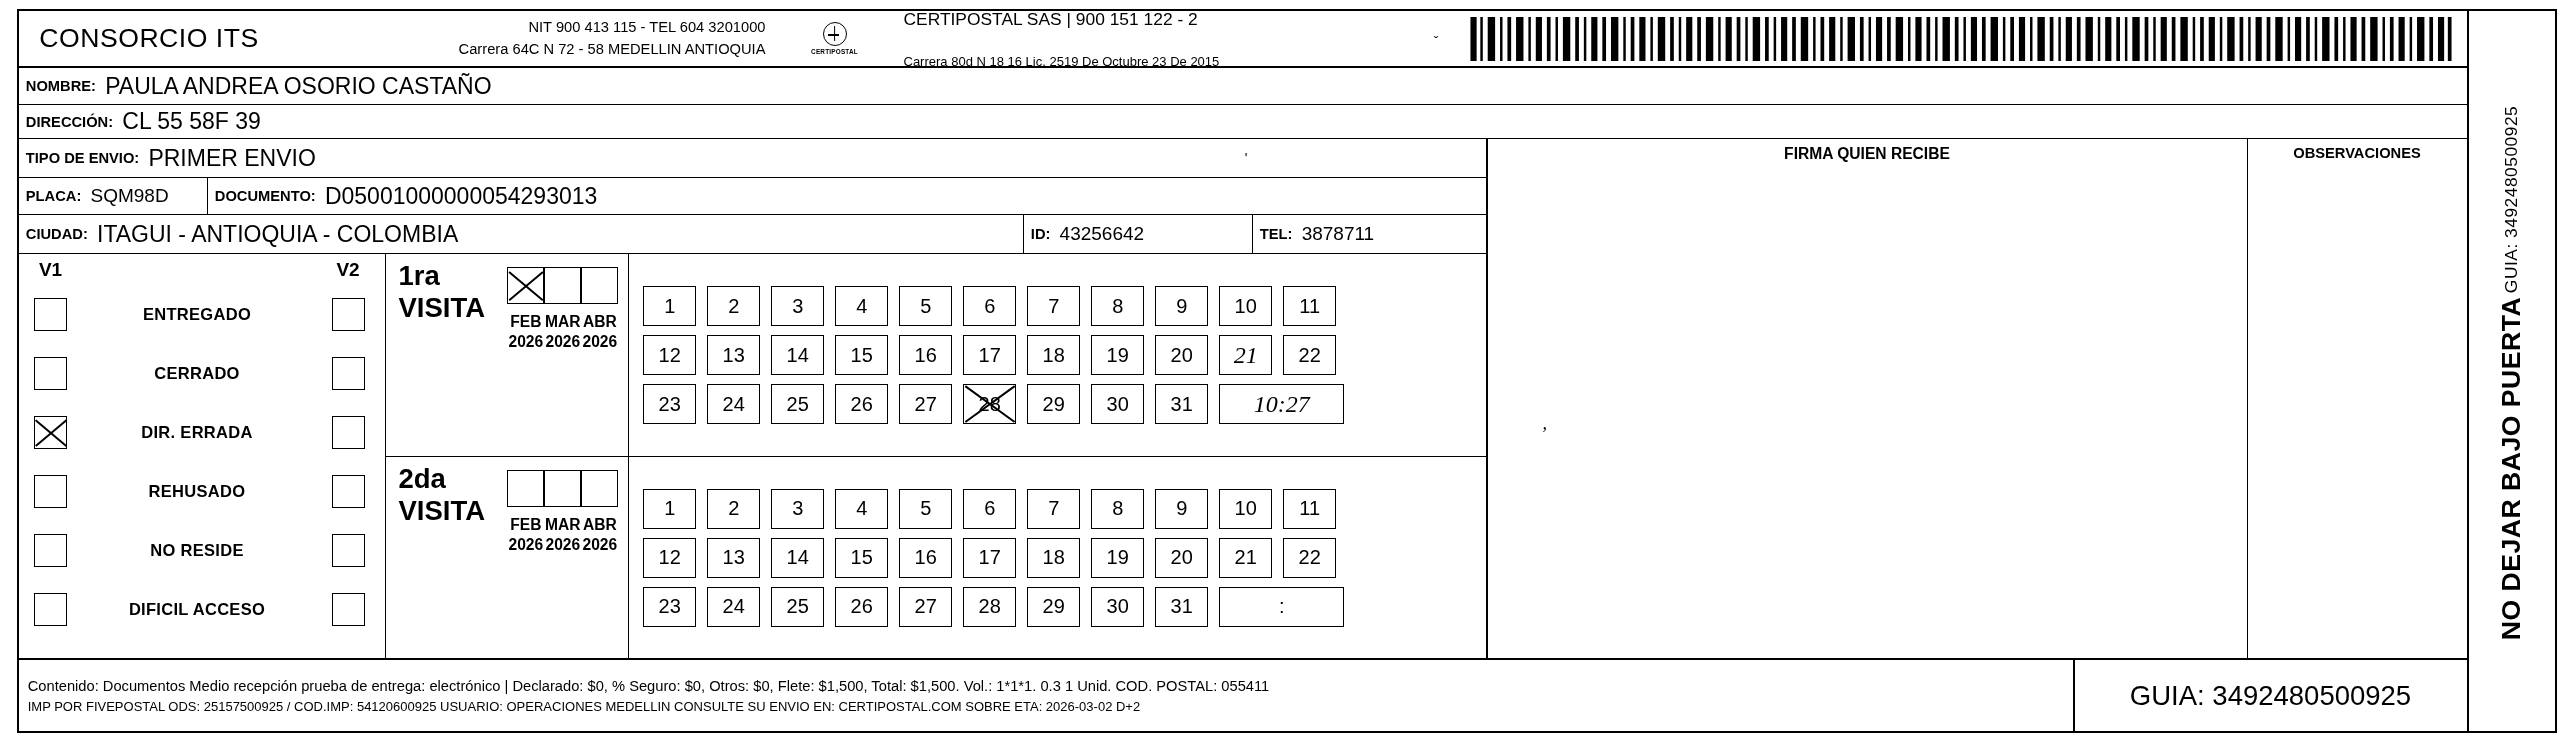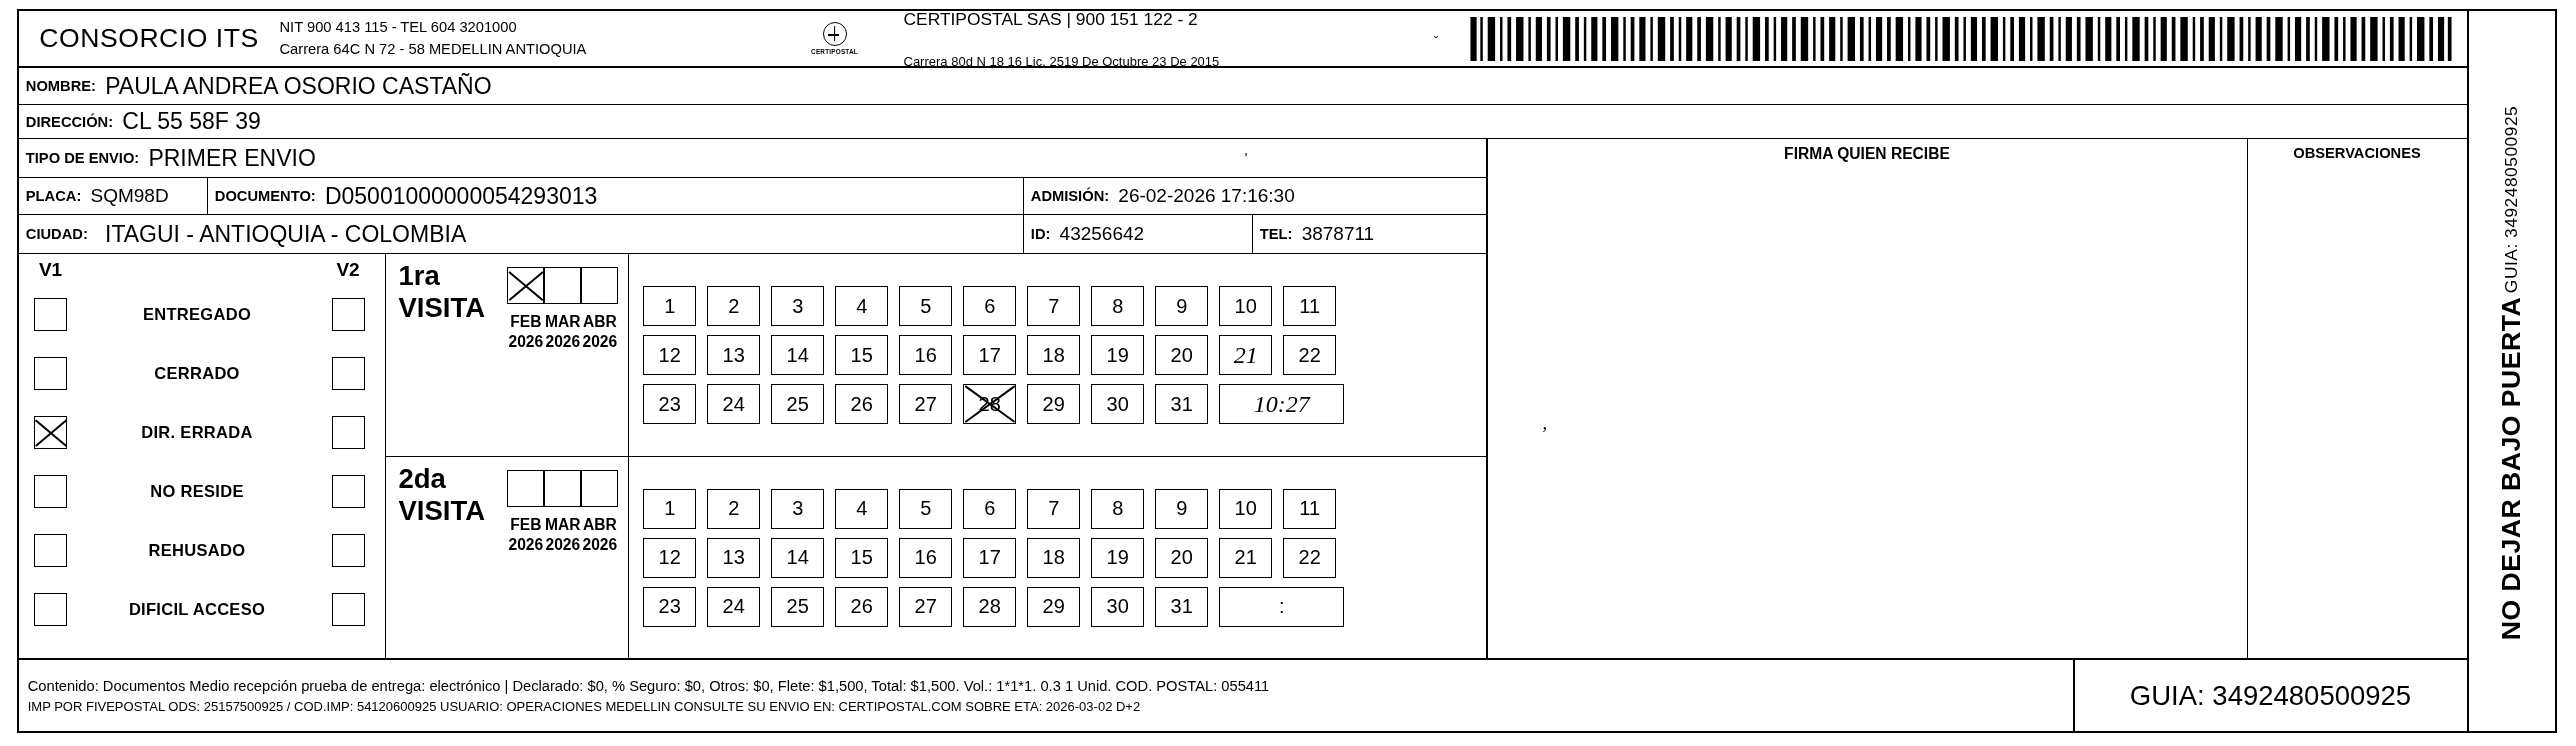--- a/index.html
+++ b/index.html
@@ -59,20 +59,21 @@
     box-sizing: border-box;
   }
   .hdr-addr {
     width: 486px;
     display: flex;
     flex-direction: column;
     justify-content: center;
     font-size: 14.7px;
     line-height: 1.45;
     box-sizing: border-box;
+    text-align: right;
   }
   .hdr-logo {
     width: 138px;
     display: flex;
     flex-direction: column;
     align-items: center;
     justify-content: center;
     box-sizing: border-box;
   }
   .hdr-logo .gearmark {
@@ -618,28 +619,24 @@
 
           <div class="row r-placa">
             <div class="cell" style="width:188px;">
               <span class="k">PLACA:</span>
               <span class="v" style="font-size:19px;">SQM98D</span>
             </div>
             <div class="cell bl" style="flex:1 1 auto;">
               <span class="k">DOCUMENTO:</span>
               <span class="v">D05001000000054293013</span>
             </div>
-            <div class="cell bl" style="width:463px;">
-              <span class="k">ADMISIÓN:</span>
-              <span class="v" style="font-size:19px;">26-02-2026 17:16:30</span>
-            </div>
           </div>
 
           <div class="row r-ciudad">
-            <div class="cell" style="flex:1 1 auto;gap:8px;">
+            <div class="cell" style="flex:1 1 auto;">
               <span class="k">CIUDAD:</span>
               <span class="v">ITAGUI - ANTIOQUIA - COLOMBIA</span>
             </div>
             <div class="cell bl" style="width:229px;">
               <span class="k">ID:</span>
               <span class="v" style="font-size:19px;">43256642</span>
             </div>
             <div class="cell bl" style="width:234px;">
               <span class="k">TEL:</span>
               <span class="v" style="font-size:19px;">3878711</span>
@@ -682,31 +679,31 @@
                 <div class="name">DIR. ERRADA</div>
                 <div class="right">
                     <div class="chk"></div>
                   </div>
               </div>
 
               <div class="statusrow">
                 <div class="left">
                     <div class="chk"></div>
                   </div>
-                <div class="name">NO RESIDE</div>
+                <div class="name">REHUSADO</div>
                 <div class="right">
                     <div class="chk"></div>
                   </div>
               </div>
 
               <div class="statusrow">
                 <div class="left">
                     <div class="chk"></div>
                   </div>
-                <div class="name">REHUSADO</div>
+                <div class="name">NO RESIDE</div>
                 <div class="right">
                     <div class="chk"></div>
                   </div>
               </div>
 
               <div class="statusrow">
                 <div class="left">
                     <div class="chk"></div>
                   </div>
                 <div class="name">DIFICIL ACCESO</div>

